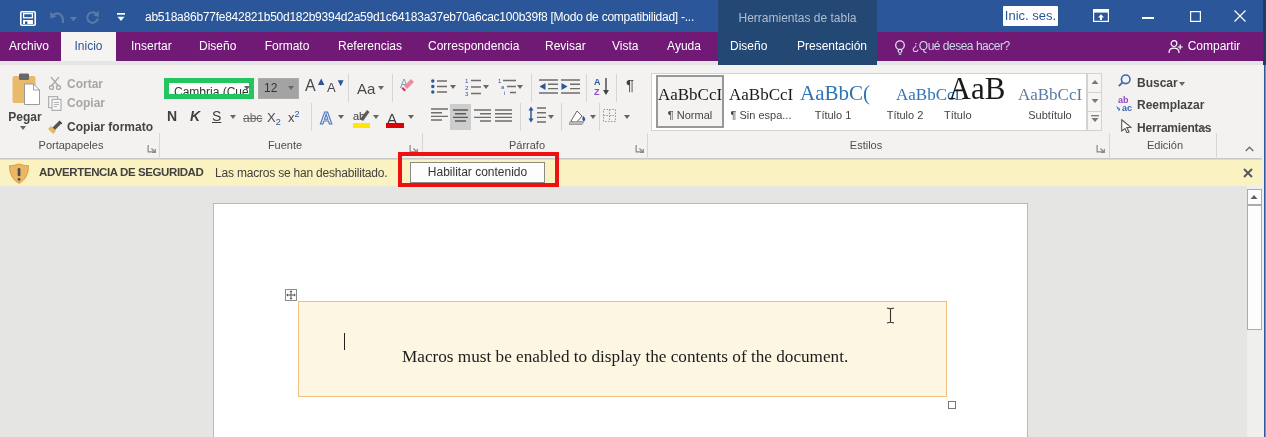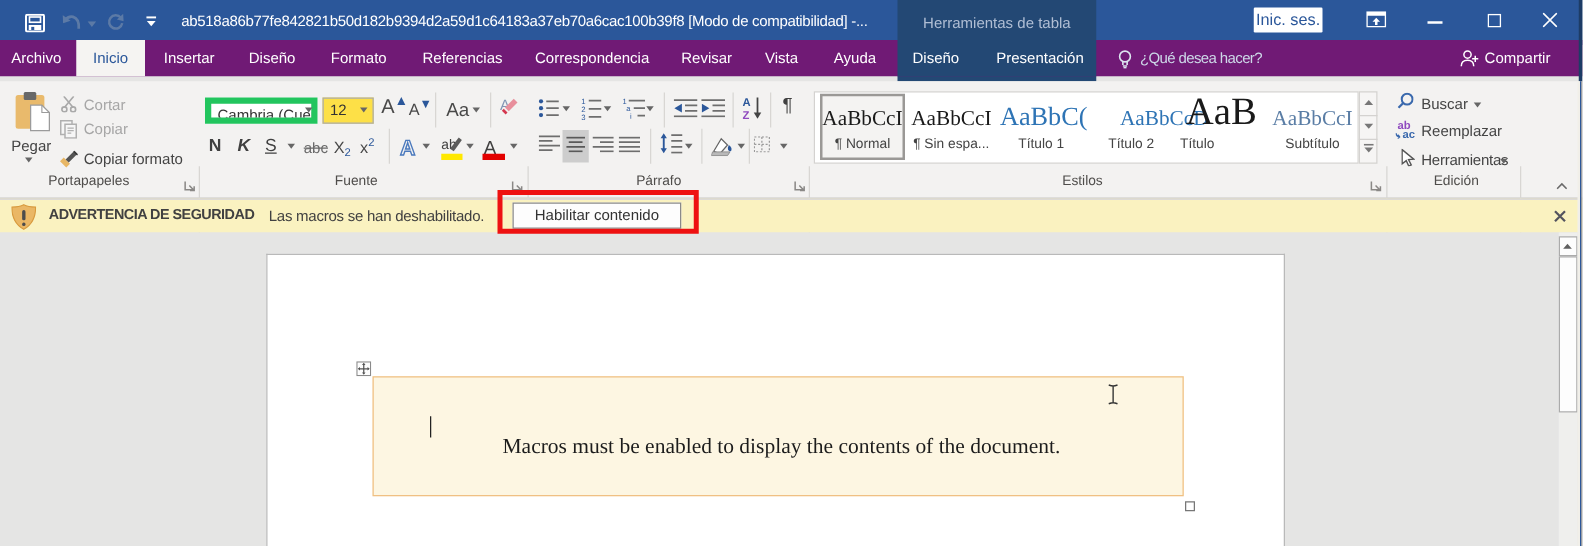--- a/index.html
+++ b/index.html
@@ -11,21 +11,21 @@
   #ctxtop{left:718px;top:0;width:159px;height:65px;background:#234874;}
   .ttxt{color:#fff;font-size:12px;white-space:nowrap;}
   
   #menubar{left:0;top:32px;width:1266px;height:29px;background:#701a75;}
   .mtab{position:absolute;top:0;height:29px;line-height:29px;color:#fff;font-size:12px;text-align:center;white-space:nowrap;}
   #inicio-tab{left:61px;top:0;width:55px;height:29px;background:#f5f4f2;color:#2b579a;line-height:29px;text-align:center;font-size:12px;}
   
   #ribbon{left:0;top:65px;width:1266px;height:94px;background:#f3f2f1;border-bottom:1px solid #c9c7c5;box-sizing:border-box;}
   .glabel{position:absolute;top:74px;font-size:11px;color:#4f4d4b;text-align:center;white-space:nowrap;}
   .gsep{position:absolute;top:68px;width:1px;height:84px;background:#d8d6d3;}
-  .rtxt{position:absolute;font-size:12px;color:#444;white-space:nowrap;}
+  .rtxt{position:absolute;font-size:12px;color:#444;white-space:nowrap;font-weight:bold;}
   .gray{color:#a6a6a6;}
   .dd{position:absolute;width:0;height:0;border-left:3.5px solid transparent;border-right:3.5px solid transparent;border-top:4px solid #666;}
   .launch{position:absolute;width:10px;height:10px;}
   
   #msgbar{left:0;top:159px;width:1266px;height:27px;background:#faf2c0;border-top:1px solid #dcdad7;box-sizing:border-box;}
   
   #docarea{left:0;top:186px;width:1266px;height:251px;background:#e5e5e4;}
   #page{position:absolute;left:213px;top:17px;width:815px;height:234px;background:#fff;border:1px solid #b9b9b9;border-bottom:none;box-sizing:border-box;}
   #ybox{position:absolute;left:298px;top:115px;width:649px;height:96px;background:#fdf6e2;border:1px solid #f0c083;box-sizing:border-box;}
   .doctext{position:absolute;font-family:"Liberation Serif",serif;font-size:17.2px;color:#1c1c1c;white-space:nowrap;line-height:1;}
@@ -151,21 +151,21 @@
     <div class="rtxt" style="left:67px;top:55px;">Copiar formato</div>
     <div class="glabel" style="left:31px;width:80px;">Portapapeles</div>
     <svg class="launch" style="left:147px;top:79px;" width="9" height="9" viewBox="0 0 9 9">
         <path d="M1 1 L1 7 L7 7" fill="none" stroke="#8a8886" stroke-width="1.1"></path>
         <path d="M4 4 L7.5 7.5 M7.5 4.5 V7.5 H4.5" fill="none" stroke="#8a8886" stroke-width="1.1"></path>
       </svg>
     <div class="gsep" style="left:159px;"></div>
 
     <div class="abs" style="left:164px;top:13px;width:90px;height:21px;background:#fff;border:5px solid #22c55e;box-sizing:border-box;font-size:12px;color:#333;line-height:19px;padding-left:5px;overflow:hidden;white-space:nowrap;">Cambria (Cuer</div>
     <div class="dd" style="left:244px;top:21px;"></div>
-    <div class="abs" style="left:258px;top:13px;width:41px;height:21px;background:#fde047;border:1px solid #acacac;box-sizing:border-box;font-size:12px;color:#333;line-height:19px;padding-left:5px;">12</div>
+    <div class="abs" style="left:258px;top:13px;width:41px;height:21px;background:#a3a3a3;border:1px solid #acacac;box-sizing:border-box;font-size:12px;color:#333;line-height:19px;padding-left:5px;">12</div>
     <div class="dd" style="left:288px;top:21px;"></div>
     <div class="abs" style="left:305px;top:12px;font-size:16px;color:#494949;">A<span style="font-size:11px;position:relative;top:-6px;color:#2b579a;">▲</span></div>
     <div class="abs" style="left:327px;top:15px;font-size:13px;color:#494949;">A<span style="font-size:10px;position:relative;top:-6px;color:#2b579a;">▼</span></div>
     <div class="gsep" style="left:348px;top:9px;height:28px;"></div>
     <div class="abs" style="left:357px;top:15px;font-size:15px;color:#494949;">Aa</div>
     <div class="dd" style="left:378px;top:21px;"></div>
     <div class="gsep" style="left:392px;top:9px;height:28px;"></div>
     <svg class="abs" style="left:400px;top:12px;" width="15" height="16" viewBox="0 0 15 16">
         <text x="0" y="11" font-size="12" fill="#8296b5" font-family="Liberation Sans">A</text>
         <path d="M4 9 L11 2 L14 5 L7 12 Z" fill="#e88f9c"></path>

